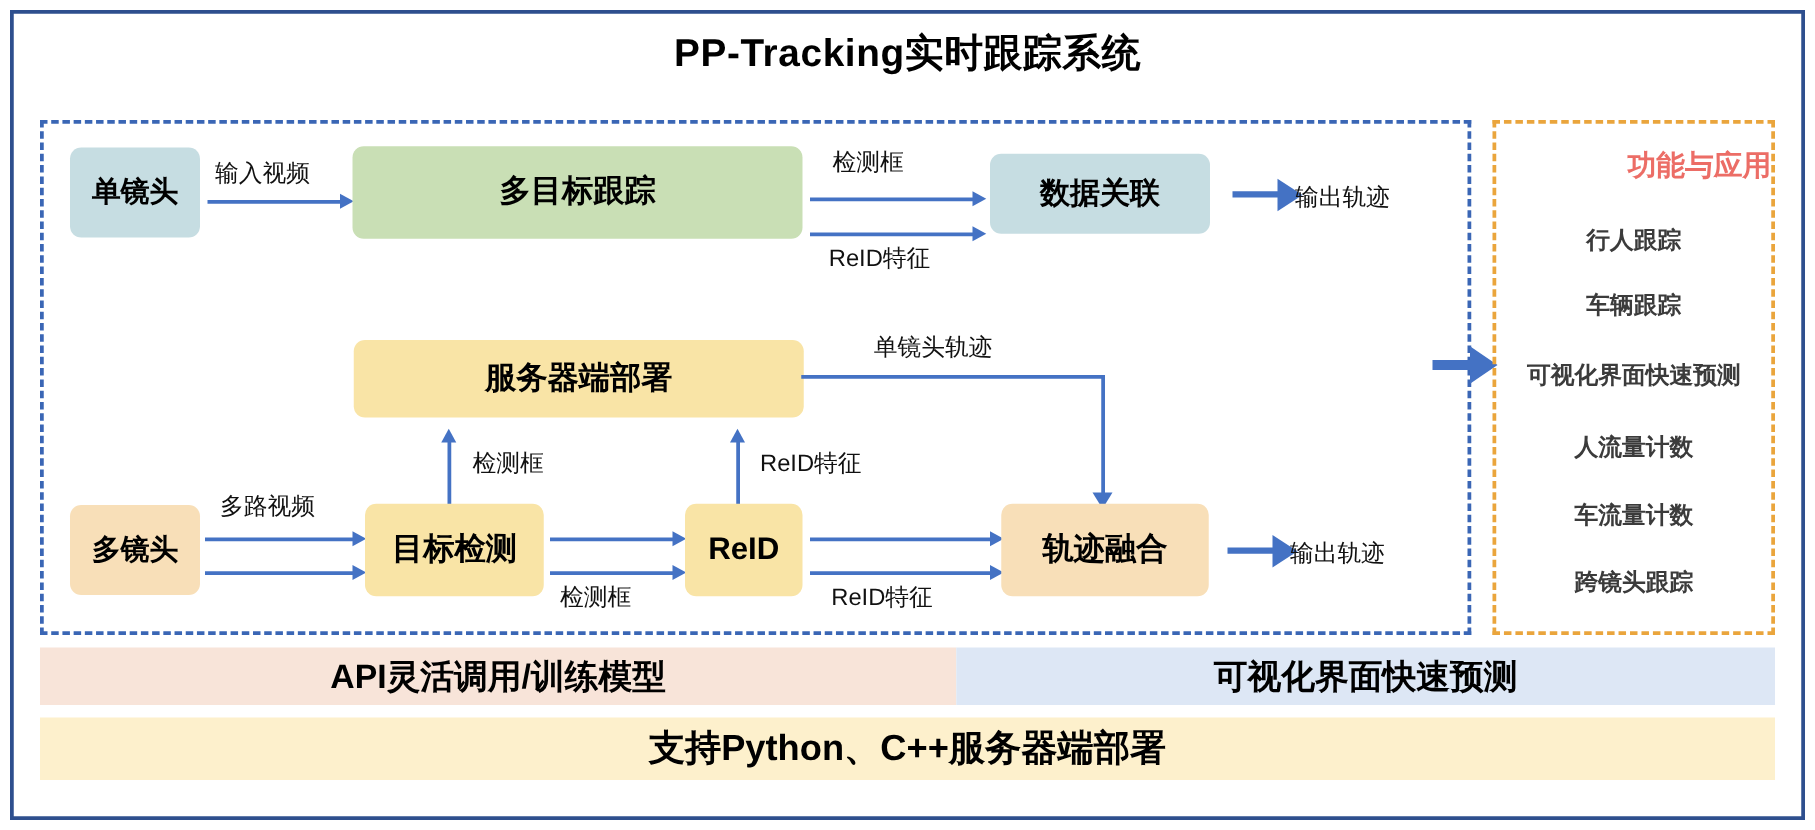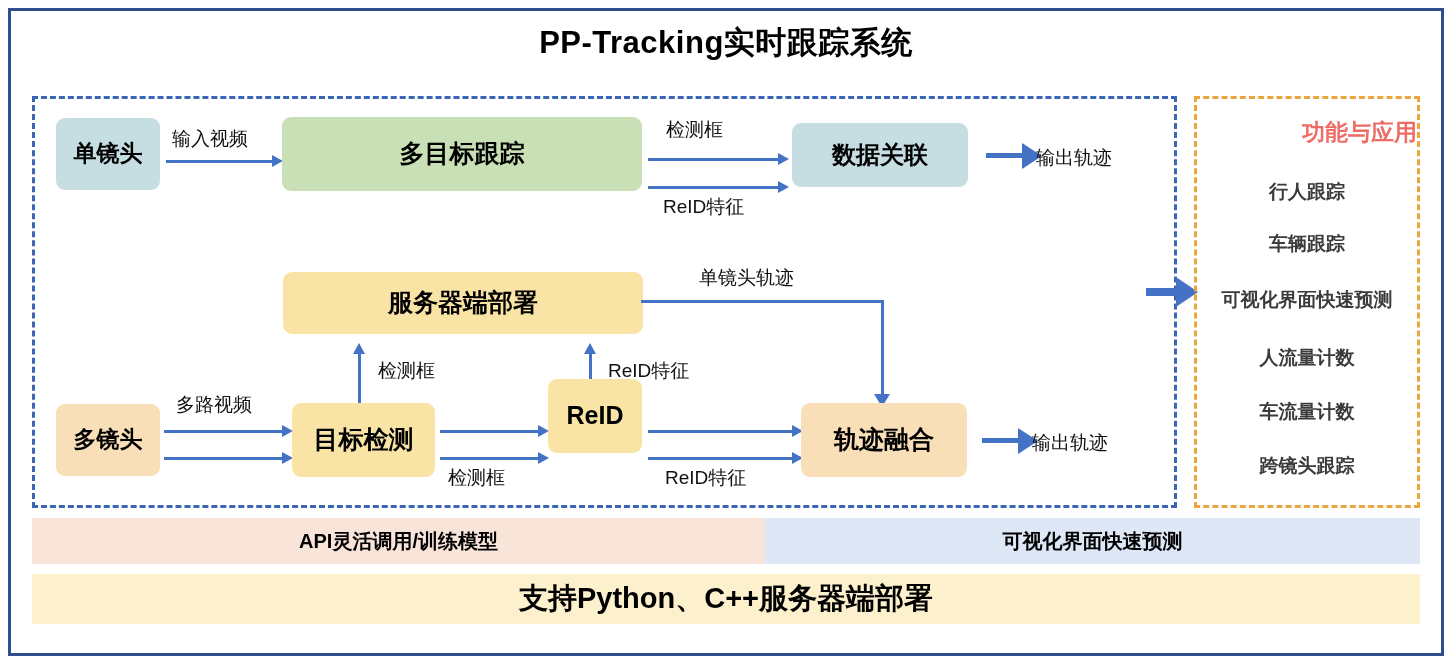--- a/index.html
+++ b/index.html
@@ -123,21 +123,21 @@
     color: #111111;
     white-space: nowrap;
   }
 
   
   .bar {
     position: absolute;
     display: flex;
     align-items: center;
     justify-content: center;
-    font-size: 20px;
+    font-size: 27px;
     font-weight: bold;
     color: #000000;
   }
 </style>
 </head>
 <body>
 
 <div id="root">
 
   <div id="frame"></div>
@@ -204,21 +204,21 @@
   <div class="node" style="left:292px; top:403px; width:143px; height:74px; background:#f9e4a6; font-size:25px;">
     <span>目标检测</span>
   </div>
 
   <div class="hline" style="left:440px; top:430px; width:100px;"></div>
   <div class="arrow-r" style="left:538px; top:425px;"></div>
   <div class="hline" style="left:440px; top:457px; width:100px;"></div>
   <div class="arrow-r" style="left:538px; top:452px;"></div>
   <div class="edge-label" style="left:448px; top:465px;">检测框</div>
 
-  <div class="node" style="left:548px; top:379px; width:94px; height:74px; background:#f9e4a6; font-size:25px;">
+  <div class="node" style="left:548px; top:403px; width:94px; height:74px; background:#f9e4a6; font-size:25px;">
     <span>ReID</span>
   </div>
 
   <div class="hline" style="left:648px; top:430px; width:146px;"></div>
   <div class="arrow-r" style="left:792px; top:425px;"></div>
   <div class="hline" style="left:648px; top:457px; width:146px;"></div>
   <div class="arrow-r" style="left:792px; top:452px;"></div>
   <div class="edge-label" style="left:665px; top:465px;">ReID特征</div>
 
   <div class="node" style="left:801px; top:403px; width:166px; height:74px; background:#f8dfb8; font-size:25px;">

